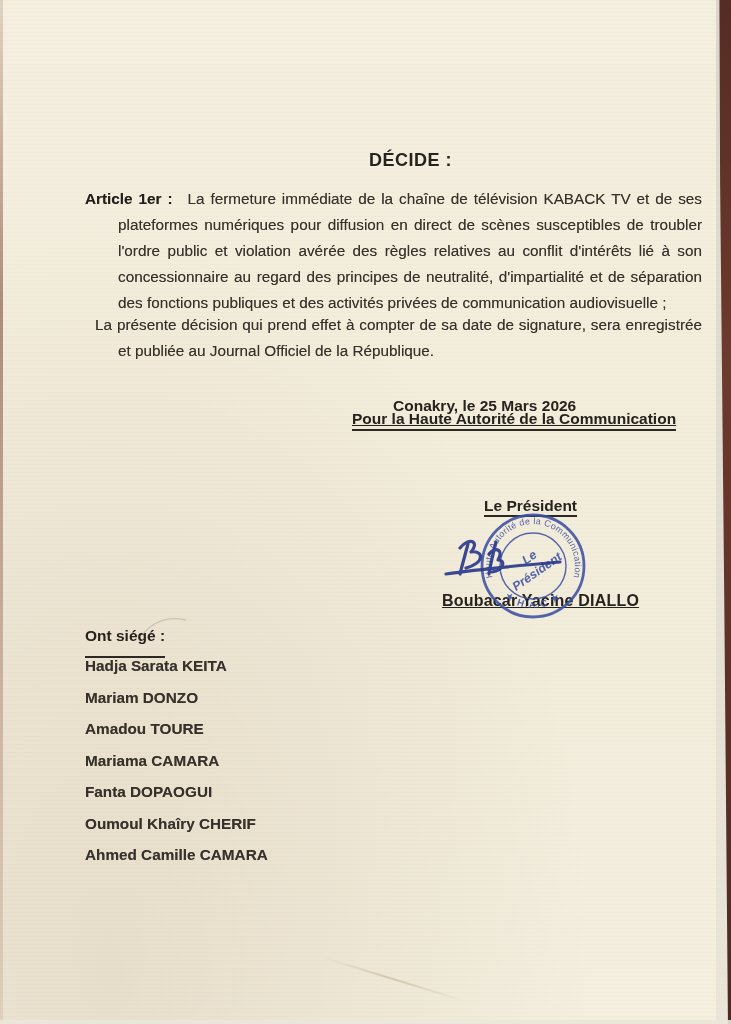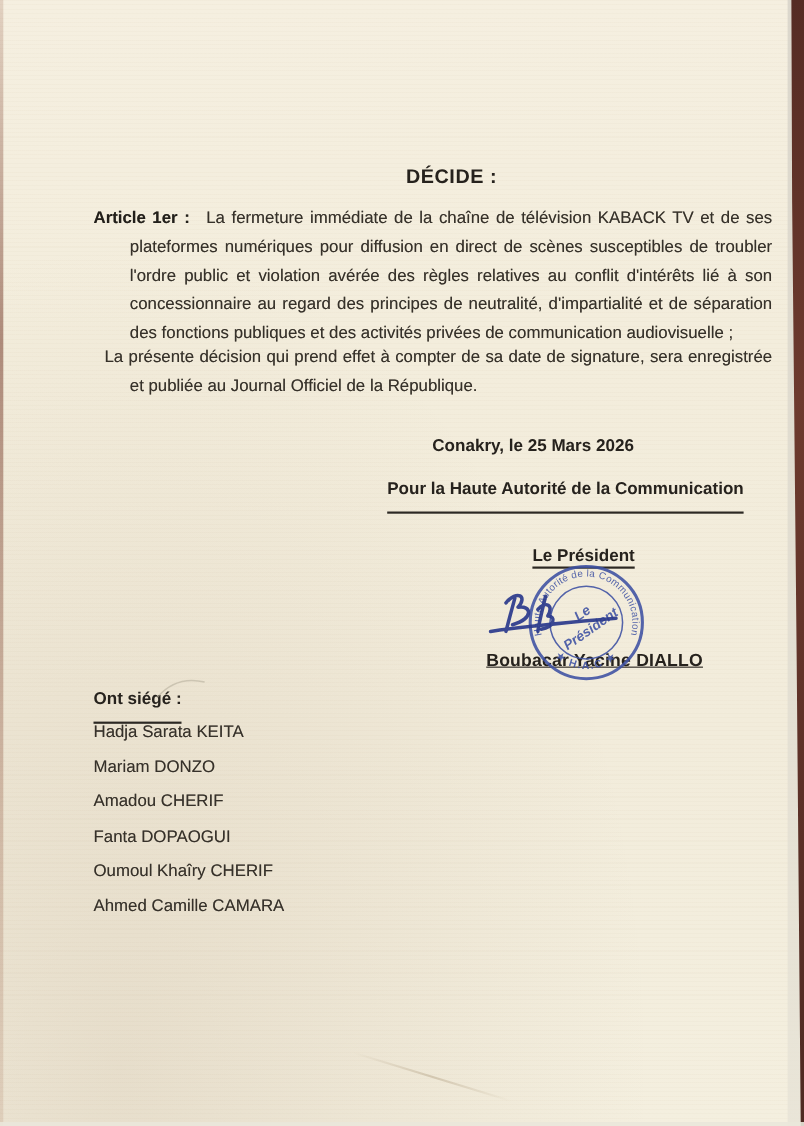--- a/index.html
+++ b/index.html
@@ -65,23 +65,23 @@
   .article strong { color: #221f1a; margin-right: 15px; }
   .effect {
     top: 312px; left: 95px; width: 607px;
     padding-left: 23px; text-indent: -23px;
   }
   .place-date {
     position: absolute; top: 397px; left: 393px;
     font-size: 15.5px; font-weight: bold; color: #26221d;
   }
   .authority {
-    position: absolute; top: 436px; left: 352px;
+    position: absolute; top: 410px; left: 352px;
     font-size: 15.5px; font-weight: bold; color: #26221d;
-    border-bottom: 2px solid #2c2823; padding-bottom: 11px;
+    border-bottom: 2px solid #2c2823; padding-bottom: 1px; text-decoration: underline;
   }
   .president-title {
     position: absolute; top: 497px; left: 484px;
     font-size: 15.5px; font-weight: bold; color: #26221d;
     border-bottom: 2px solid #2c2823; padding-bottom: 0;
   }
   .president-name {
     position: absolute; top: 592px; left: 442px;
     font-size: 16px; font-weight: bold; letter-spacing: .2px; color: #26221d;
     z-index: 2;
@@ -102,20 +102,21 @@
   }
   .attendees {
     position: absolute; top: 657px; left: 85px;
     list-style: none;
   }
   .attendees li {
     font-size: 15.3px; line-height: 18px; height: 18px;
     margin-bottom: 13.5px;
     color: #36312a;
     text-shadow: 0 0 .6px rgba(64,58,48,.5);
+    font-weight: bold;
   }
   .stamp text { font-family: "Liberation Sans", sans-serif; }
 </style>
 </head>
 <body>
 
 <div class="photo">
 
   <div class="decide">DÉCIDE :</div>
 
@@ -158,21 +159,22 @@
     </g>
   </svg>
 
   <div class="president-name">Boubacar Yacine DIALLO</div>
 
   <div class="attendees-heading">Ont siégé :</div>
 
   <ul class="attendees">
     <li>Hadja Sarata KEITA</li>
     <li>Mariam DONZO</li>
-    <li>Amadou CHERIF</li>
+    <li>Amadou TOURE</li>
+    <li>Mariama CAMARA</li>
     <li>Fanta DOPAOGUI</li>
     <li>Oumoul Khaîry CHERIF</li>
     <li>Ahmed Camille CAMARA</li>
   </ul>
 
   <svg class="crease-svg" width="55" height="34" viewBox="0 0 55 34">
     <path d="M 5 28 Q 22 8 48 14" fill="none" stroke="#b3ab99" stroke-width="1.4" opacity="0.55"></path>
   </svg>
   <div class="crease-bottom"></div>
   <div class="edge-right-gray"></div>

